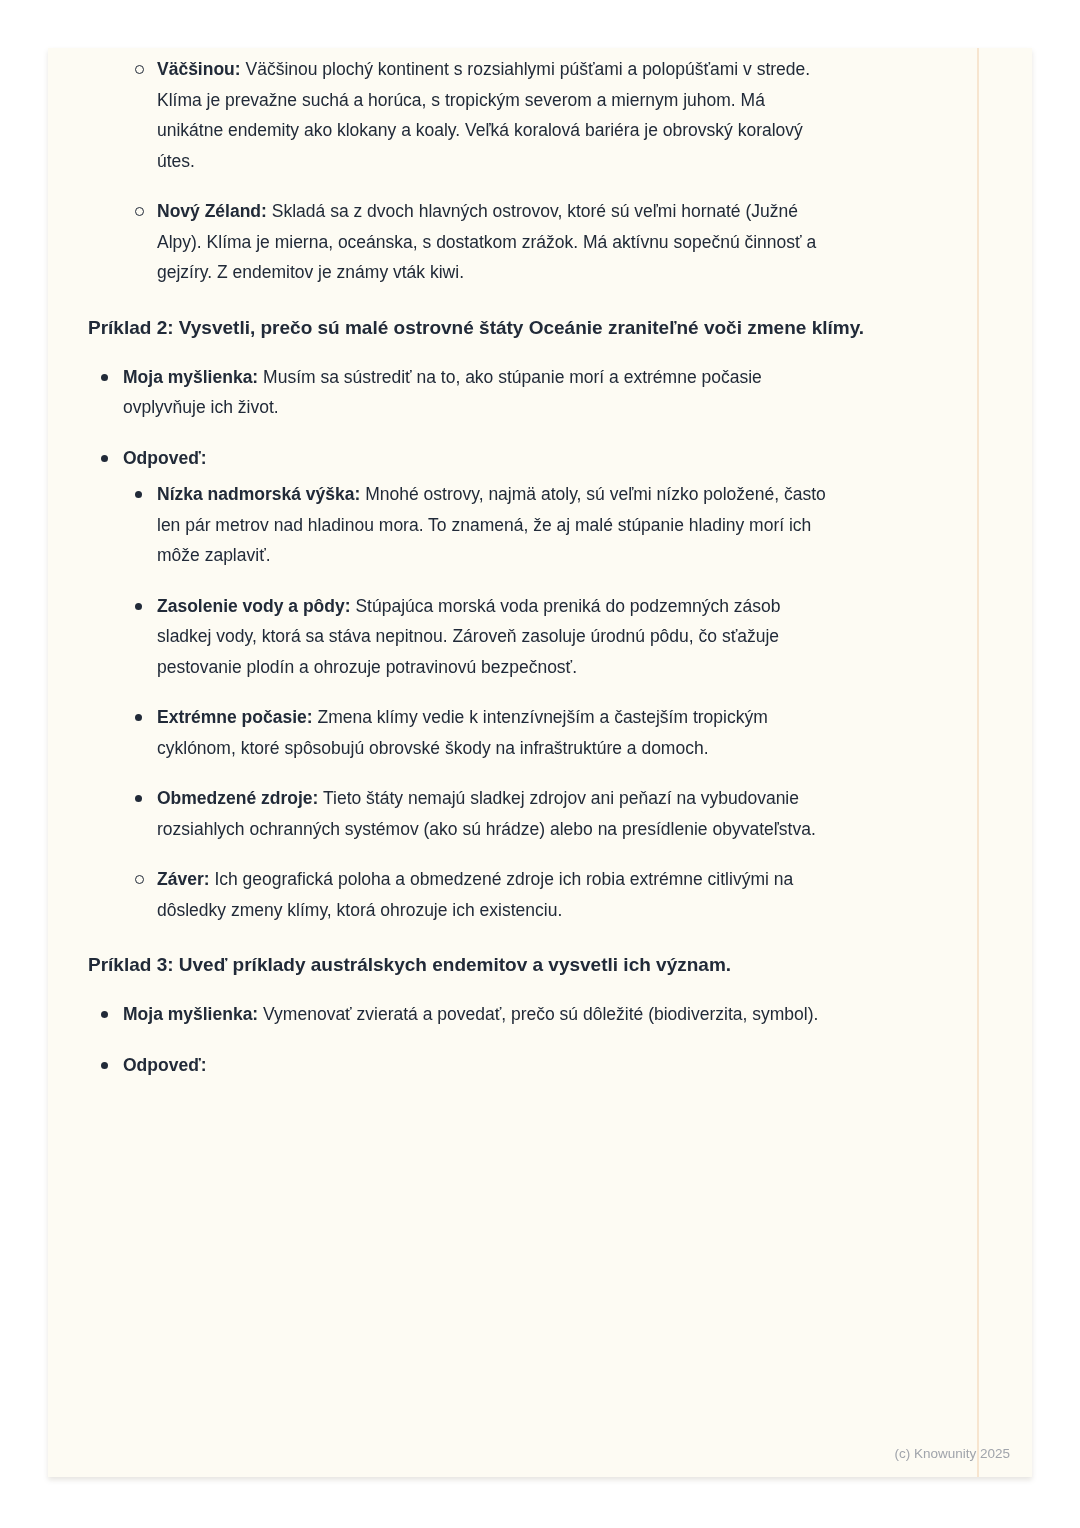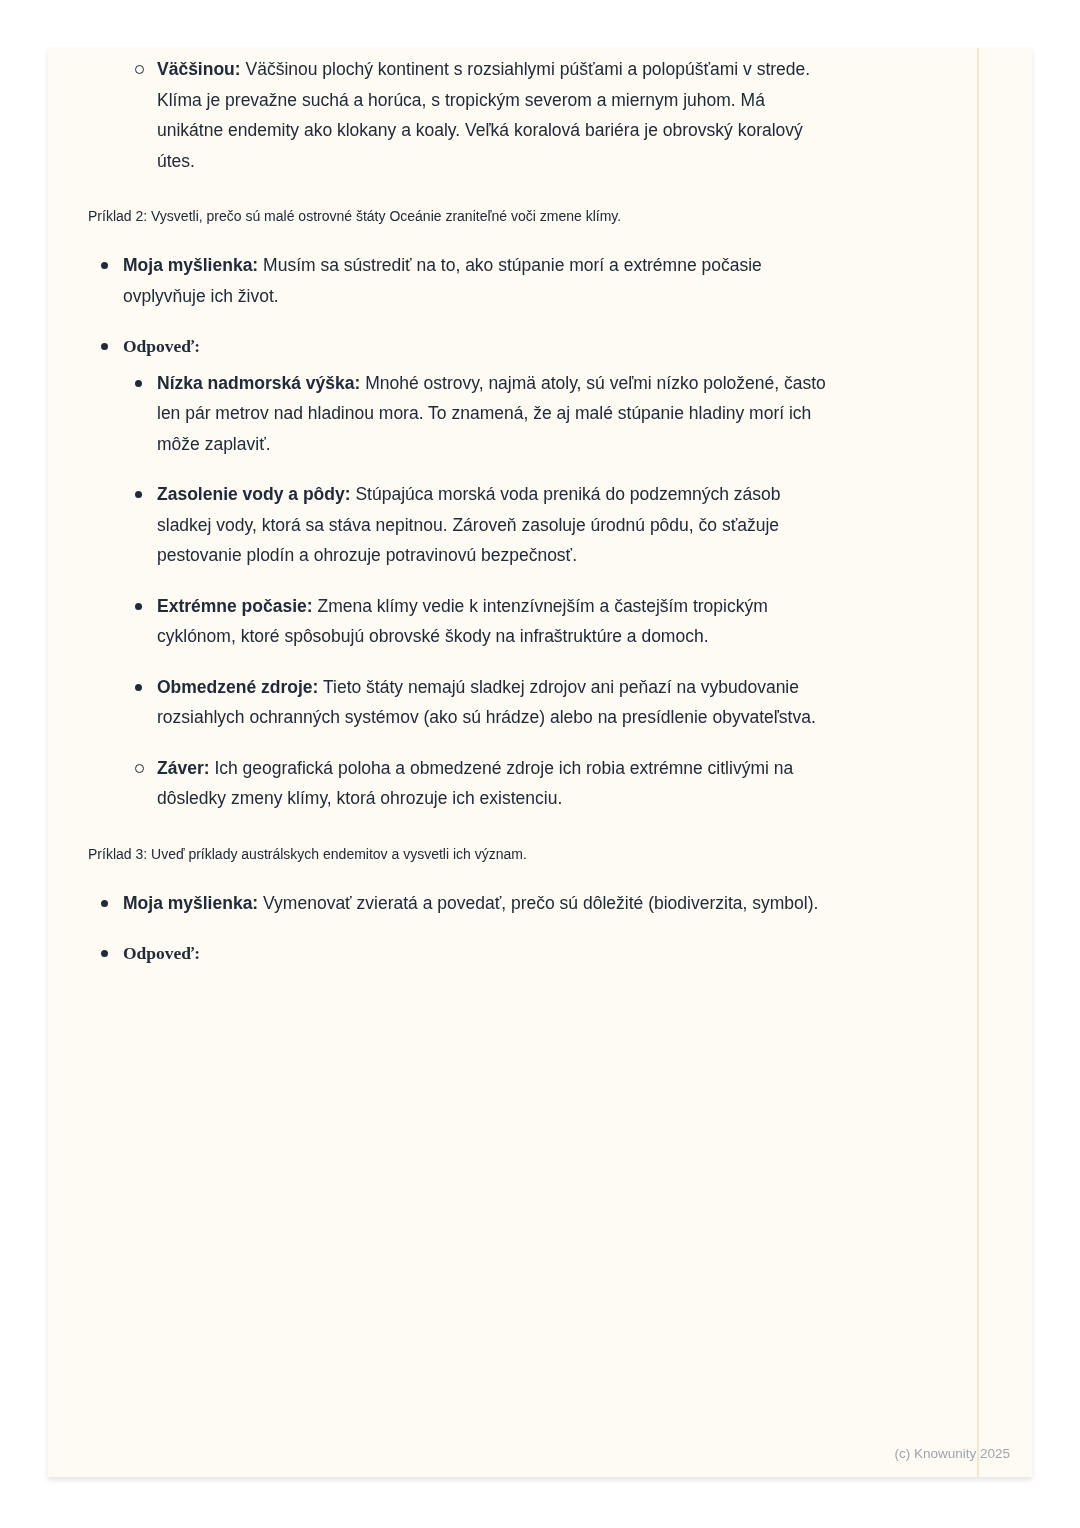--- a/index.html
+++ b/index.html
@@ -32,31 +32,31 @@
     position: absolute;
     left: 40px;
     top: 6px;
     width: 800px;
     color: var(--ink, #212a38);
     font-size: 17.5px;
     line-height: 30.5px;
     z-index: 2;
   }
   .heading {
-    font-weight: 400;
-    font-size: 14px;
+    font-weight: 700;
+    font-size: 19px;
     line-height: 40px;
     max-width: 780px;
     margin: 8px 16px 14px 0;
   }
   .item {
     position: relative;
     margin-bottom: 20px;
   }
-  .item.tight { margin-bottom: 6px; font-family: Liberation Serif, serif; }
+  .item.tight { margin-bottom: 6px; }
   .level-1 .item { padding-left: 35px; max-width: 716px; }
   .level-2 .item { padding-left: 69px; max-width: 672px; }
   .bullet {
     position: absolute;
     border-radius: 50%;
     box-sizing: border-box;
   }
   .bullet.disc {
     width: 7px; height: 7px;
     top: 12px;
@@ -83,20 +83,21 @@
   }
 </style>
 </head>
 <body>
 
 <div class="card">
   <div class="vline"></div>
   <div class="content">
       <div class="list level-2">
         <div class="item"><span class="bullet circle"></span><span class="item-label">Väčšinou:</span> <span class="item-body">Väčšinou plochý kontinent s rozsiahlymi púšťami a polopúšťami v strede. Klíma je prevažne suchá a horúca, s tropickým severom a miernym juhom. Má unikátne endemity ako klokany a koaly. Veľká koralová bariéra je obrovský koralový útes.</span></div>
+        <div class="item"><span class="bullet circle"></span><span class="item-label">Nový Zéland:</span> <span class="item-body">Skladá sa z dvoch hlavných ostrovov, ktoré sú veľmi hornaté (Južné Alpy). Klíma je mierna, oceánska, s dostatkom zrážok. Má aktívnu sopečnú činnosť a gejzíry. Z endemitov je známy vták kiwi.</span></div>
       </div>
       <div class="heading">Príklad 2: Vysvetli, prečo sú malé ostrovné štáty Oceánie zraniteľné voči zmene klímy.</div>
       <div class="list level-1">
         <div class="item"><span class="bullet disc"></span><span class="item-label">Moja myšlienka:</span> <span class="item-body">Musím sa sústrediť na to, ako stúpanie morí a extrémne počasie ovplyvňuje ich život.</span></div>
         <div class="item tight"><span class="bullet disc"></span><span class="item-label">Odpoveď:</span> <span class="item-body"></span></div>
       </div>
       <div class="list level-2">
         <div class="item"><span class="bullet disc"></span><span class="item-label">Nízka nadmorská výška:</span> <span class="item-body">Mnohé ostrovy, najmä atoly, sú veľmi nízko položené, často len pár metrov nad hladinou mora. To znamená, že aj malé stúpanie hladiny morí ich môže zaplaviť.</span></div>
         <div class="item"><span class="bullet disc"></span><span class="item-label">Zasolenie vody a pôdy:</span> <span class="item-body">Stúpajúca morská voda preniká do podzemných zásob sladkej vody, ktorá sa stáva nepitnou. Zároveň zasoluje úrodnú pôdu, čo sťažuje pestovanie plodín a ohrozuje potravinovú bezpečnosť.</span></div>
         <div class="item"><span class="bullet disc"></span><span class="item-label">Extrémne počasie:</span> <span class="item-body">Zmena klímy vedie k intenzívnejším a častejším tropickým cyklónom, ktoré spôsobujú obrovské škody na infraštruktúre a domoch.</span></div>

